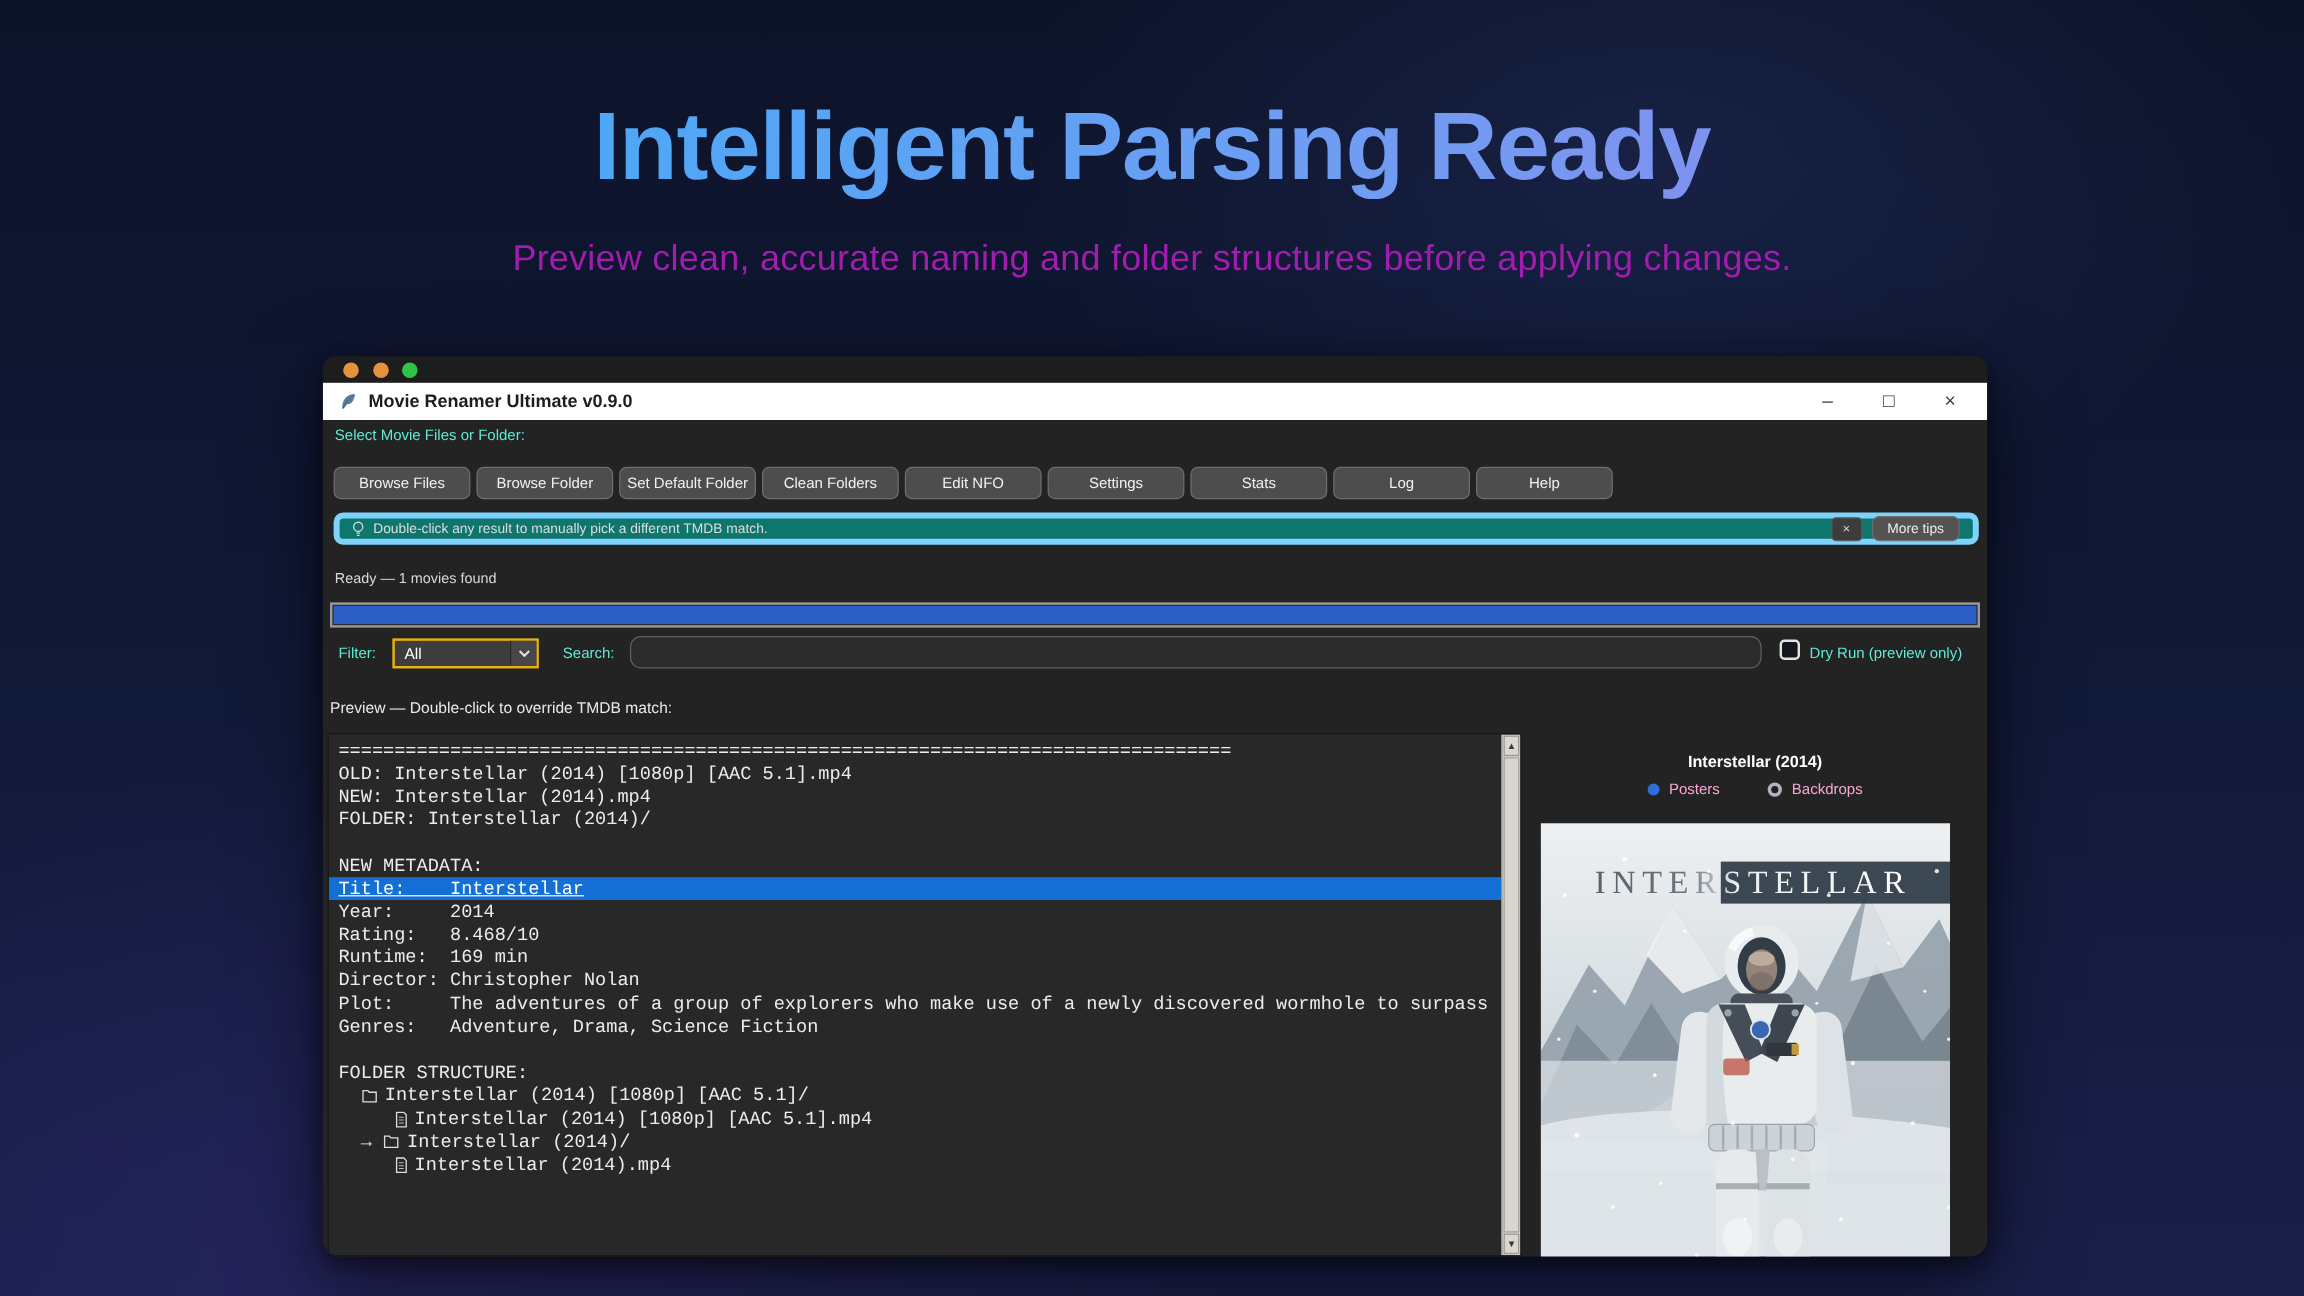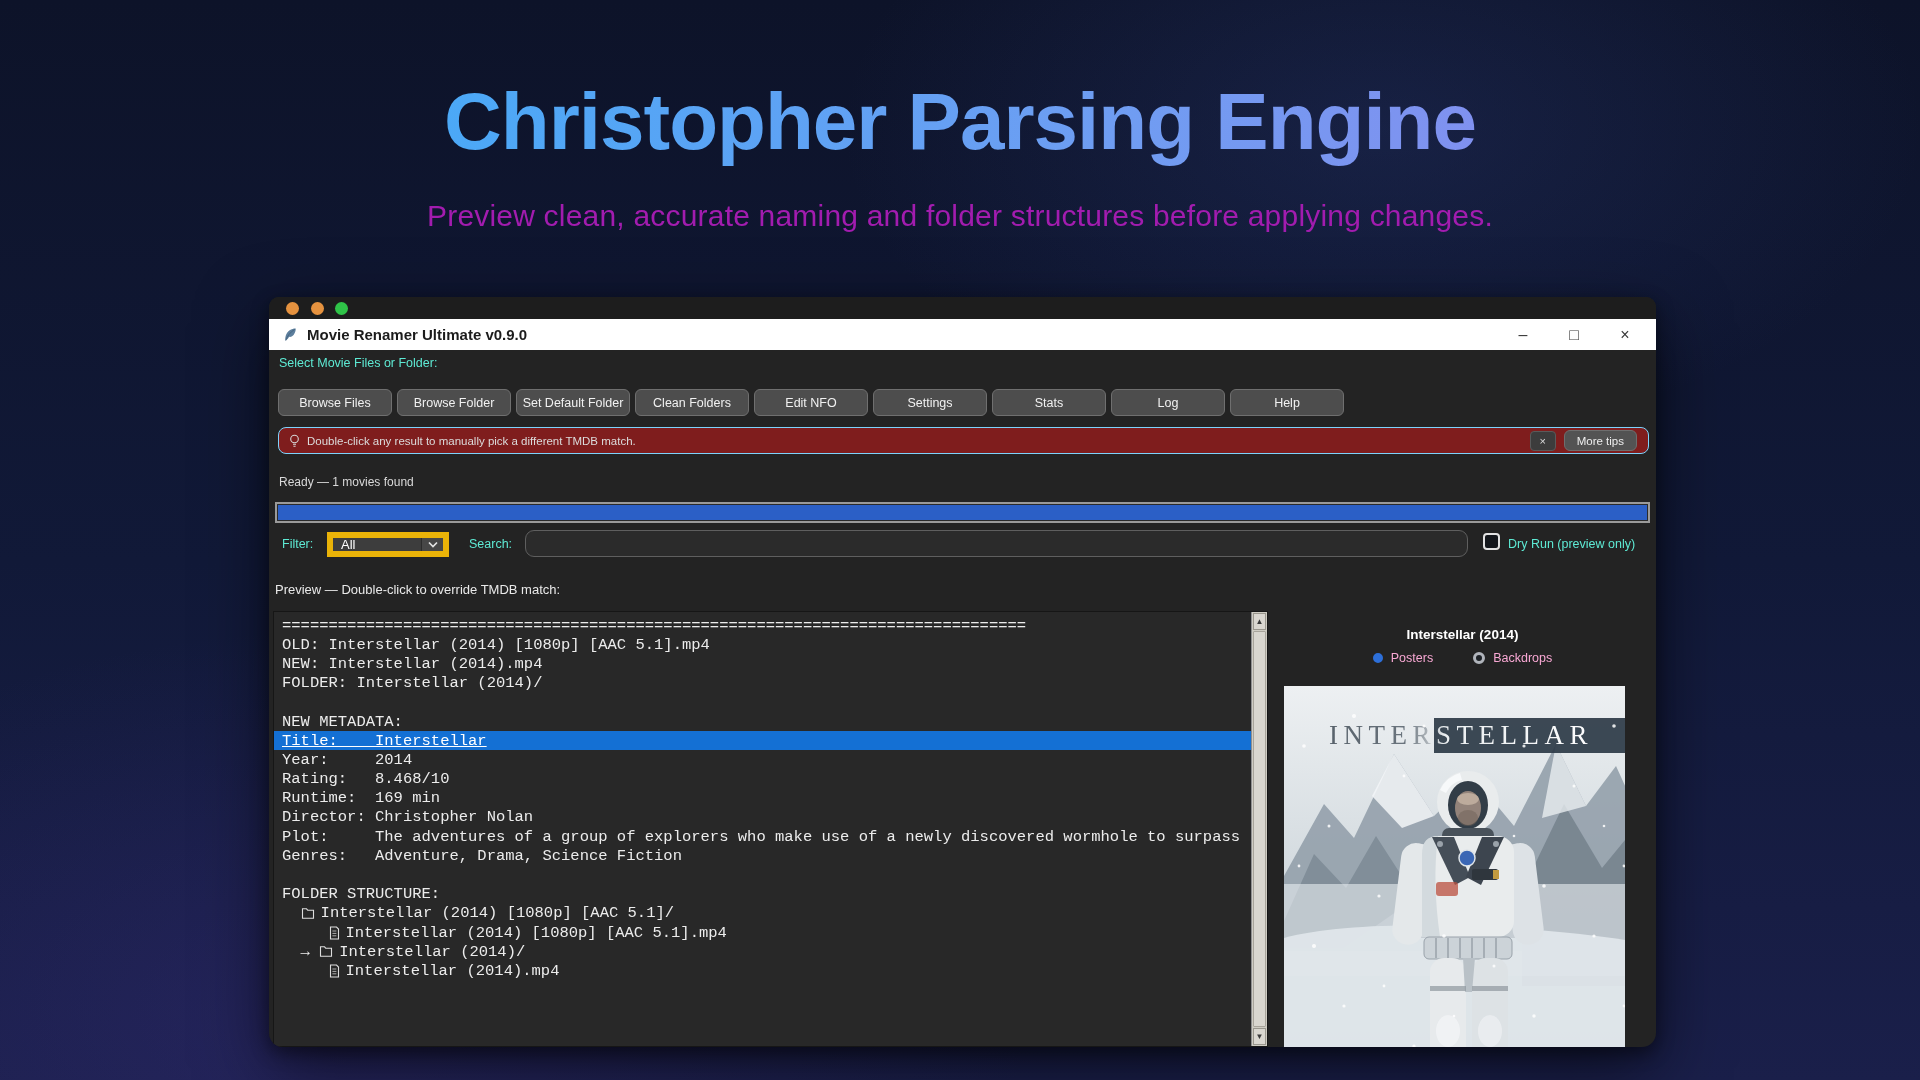--- a/index.html
+++ b/index.html
@@ -59,21 +59,21 @@
   .btn-row { position:absolute; left:9px; top:92px; display:flex; gap:5px; }
   .tbtn {
     width:114px; height:27px; background:#4d4d4d; border:1px solid #6f6f6f;
     border-radius:6px; color:#f1f1f1; font-size:12.5px; font-family:inherit;
     display:flex; align-items:center; justify-content:center; cursor:pointer;
   }
 
   
   .tipbar {
     position:absolute; left:9px; top:130px; width:1371px; height:27px;
-    background:#7f1d1d; border:1px solid #7dd3fc; border-radius:8px;
+    background:#0f766e; border:5px solid #7dd3fc; border-radius:8px;
     display:flex; align-items:center;
   }
   .bulb { margin-left:10px; flex:0 0 auto; }
   .tip-text { margin-left:7px; font-size:11.5px; color:#dcdcdc; }
   .tip-close {
     margin-left:auto; width:26px; height:20px; background:#3c3c3c; border:1px solid #5a5a5a;
     border-radius:4px; color:#ddd; font-size:11px; display:flex; align-items:center; justify-content:center; cursor:pointer;
   }
   .tip-more {
     margin:0 11px 0 8px; height:21px; padding:0 12px; background:#535353; border:1px solid #6e6e6e;
@@ -85,21 +85,21 @@
   .progress {
     position:absolute; left:6px; top:205px; width:1375px; height:21px;
     border:2px solid #9a9a9a; background:#2a2a2a; padding:1px;
   }
   .progress-fill { height:100%; background:var(--progress-fill,#2b5fc6); }
 
   
   .filter-label { top:240px; left:13px; }
   .combo {
     position:absolute; left:58px; top:235px; width:122px; height:25px;
-    background:#3d3d3d; border:6px solid #eab308; display:flex; align-items:center; cursor:pointer;
+    background:#3d3d3d; border:2px solid #eab308; display:flex; align-items:center; cursor:pointer;
   }
   .combo-value { padding-left:8px; font-size:13px; color:#fff; flex:1; }
   .combo-arrow { width:22px; height:100%; display:flex; align-items:center; justify-content:center; border-left:1px solid #2c2c2c; background:#474747; }
   .search-label { top:240px; left:200px; }
   .search-input {
     position:absolute; left:256px; top:233px; width:943px; height:27px;
     background:#2b2b2b; border:1.5px solid #5f5f5f; border-radius:9px;
     color:#e8e8e8; font-size:13px; padding:0 10px; outline:none; font-family:inherit;
   }
   .checkbox {
@@ -156,21 +156,21 @@
   .radio-dot.checked { width:8px; height:8px; border:5px solid #2d6fd9; background:#141f38; }
   .radio-dot.unchecked { width:12px; height:12px; border:3px solid #b0b4bb; background:#1d2126; }
   .radio-label { font-size:12.5px; color:#f9a8d4; }
 
   .poster { position:absolute; left:1015px; top:389px; width:341px; height:361px; overflow:hidden; background:#9aa5ae; }
   .poster svg { display:block; }
 </style>
 </head>
 <body>
 
-<div class="hero-title">Christopher Parsing Engine</div>
+<div class="hero-title">Intelligent Parsing Ready</div>
 <div class="hero-sub">Preview clean, accurate naming and folder structures before applying changes.</div>
 
 <div class="win">
 
   <div class="traffic-bar">
     <span class="traffic t1"></span>
     <span class="traffic t2"></span>
     <span class="traffic t3"></span>
   </div>
 

